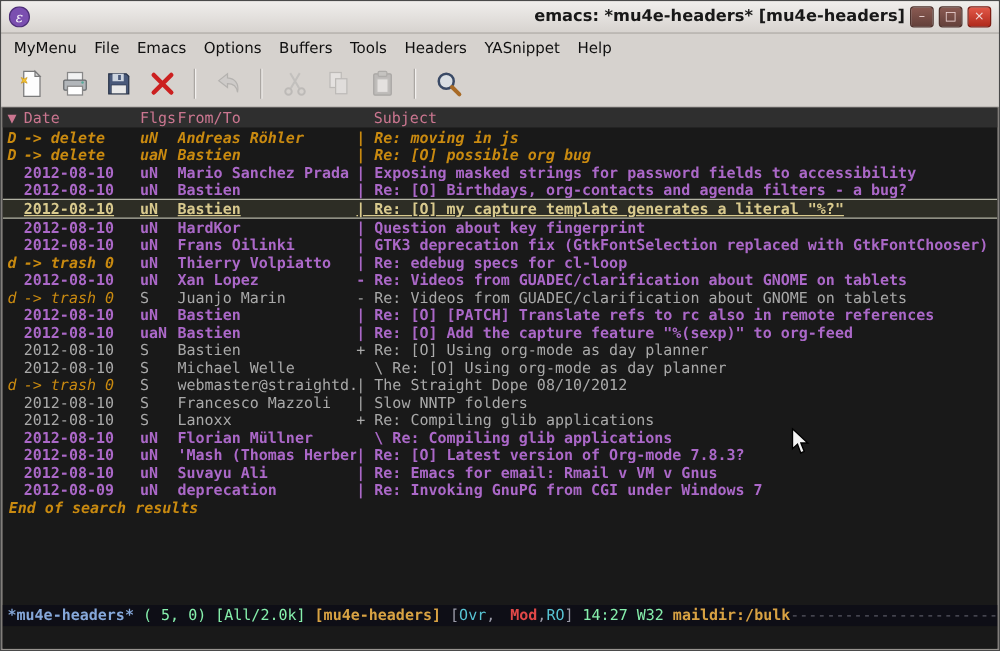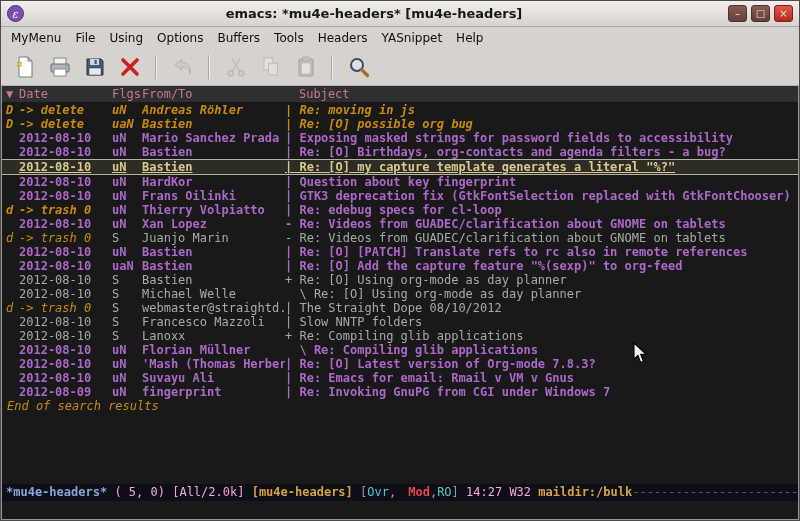--- a/index.html
+++ b/index.html
@@ -6,21 +6,21 @@
   html,body { width:800px; height:521px; overflow:hidden; background:#3a3a3a; }
   body { font-family:"DejaVu Sans","Liberation Sans",sans-serif; }
 
   .window { width:800px; height:521px; display:flex; flex-direction:column;
             border:1px solid #4a4a4a; background:#d6d2ce; position:relative; }
 
   
   .titlebar { height:26px; flex:none; background:linear-gradient(#f0eeec,#d7d3cf);
               border-bottom:1px solid #a8a49f; display:flex; align-items:center; padding:0 6px; }
   .title-icon { width:17px; height:17px; flex:none; }
-  .title-text { flex:1; text-align:center; font-size:13px; font-weight:bold; color:#181818;
+  .title-text { flex:1; text-align:right; font-size:13px; font-weight:bold; color:#181818;
                 white-space:nowrap; overflow:hidden; }
   .win-controls { display:flex; flex:none; }
   .win-btn { width:19px; height:17px; margin-left:4px; border-radius:3px; font-size:10px;
              line-height:15px; text-align:center; color:#f3dcdc; cursor:default; }
   .btn-min,.btn-max { background:linear-gradient(#8a5a52,#63403a); border:1px solid #4e322d; }
   .btn-close { background:linear-gradient(#e25råd848,#b02a1c); background:linear-gradient(#e25848,#b02a1c); border:1px solid #7e1d14; }
 
   
   .menubar { height:21px; flex:none; background:#d6d2ce; display:flex; align-items:center;
              padding-left:3px; font-size:12px; color:#101010; }
@@ -56,27 +56,27 @@
 
   .f-unread  { color:#ab68c8; font-weight:bold; }
   .f-seen    { color:#a9a9a9; }
   .f-deleted { color:#c98a10; font-style:italic; font-weight:bold; }
   .m-trash .c-mark, .m-trash .c-date { color:#c98a10; font-style:italic; }
 
   .row.cur { background:#2d2d25; border-top:1px solid #b2b2a4; border-bottom:1px solid #b2b2a4;
              height:16px; }
   .row.cur > div { color:#d9ca8e; text-decoration:underline; font-style:normal; }
 
-  .end-line { color:#c98a10; font-style:italic; padding-left:5px; height:14px; line-height:14px; }
+  .end-line { color:#c98a10; font-style:italic; padding-left:5px; height:14px; line-height:14px;font-weight:bold; }
 
   
   .modeline { height:17px; flex:none; background:#0e0e16; line-height:17px; padding-left:4px;
               white-space:pre; overflow:hidden; }
   .ml-buffer { color:#86a8da; font-weight:bold; }
-  .ml-plain  { color:#f9a8d4; }
+  .ml-plain  { color:#86efac; }
   .ml-mode   { color:#d8a243; font-weight:bold; }
   .ml-dim    { color:#9a9aa8; }
   .ml-cyan   { color:#58c4d4;text-align:center; }
   .ml-red    { color:#e24848; font-weight:bold;margin-left:12px; }
   .ml-folder { color:#d8a243; font-weight:bold; }
   .ml-dashes { color:#5a5a66; }
 
   .minibuffer { height:18px; flex:none; background:#191919; }
 
   .mouse-cursor { position:absolute; left:632px; top:341px; z-index:10; pointer-events:none; }
@@ -95,21 +95,21 @@
     <div class="win-controls">
       <div class="win-btn btn-min">–</div>
       <div class="win-btn btn-max">□</div>
       <div class="win-btn btn-close">×</div>
     </div>
   </div>
 
   <div class="menubar">
       <div class="menu-item">MyMenu</div>
       <div class="menu-item">File</div>
-      <div class="menu-item">Using</div>
+      <div class="menu-item">Emacs</div>
       <div class="menu-item">Options</div>
       <div class="menu-item">Buffers</div>
       <div class="menu-item">Tools</div>
       <div class="menu-item">Headers</div>
       <div class="menu-item">YASnippet</div>
       <div class="menu-item">Help</div>
     </div>
 
   <div class="toolbar">
     <div class="tool-btn">
@@ -345,21 +345,21 @@
     <div class="c-date">2012-08-10</div>
     <div class="c-flags">uN</div>
     <div class="c-from">Suvayu Ali</div>
     <div class="c-subj">| Re: Emacs for email: Rmail v VM v Gnus</div>
   </div>
 
   <div class="row f-unread">
     <div class="c-mark"></div>
     <div class="c-date">2012-08-09</div>
     <div class="c-flags">uN</div>
-    <div class="c-from">fingerprint</div>
+    <div class="c-from">deprecation</div>
     <div class="c-subj">| Re: Invoking GnuPG from CGI under Windows 7</div>
   </div>
 <div class="end-line">End of search results</div>
       </div>
 
     <div class="modeline"><span class="ml-buffer">*mu4e-headers*</span><span class="ml-plain"> ( 5, 0) </span><span class="ml-plain">[All/2.0k] </span><span class="ml-mode">[mu4e-headers] </span><span class="ml-dim">[</span><span class="ml-cyan">Ovr</span><span class="ml-dim">,</span><span class="ml-red">Mod</span><span class="ml-dim">,</span><span class="ml-cyan">RO</span><span class="ml-dim">] </span><span class="ml-plain">14:27 </span><span class="ml-plain">W32 </span><span class="ml-folder">maildir:/bulk</span><span class="ml-dashes">--------------------------------------------------------</span></div>
 
     <div class="minibuffer"></div>
   </div>
 

